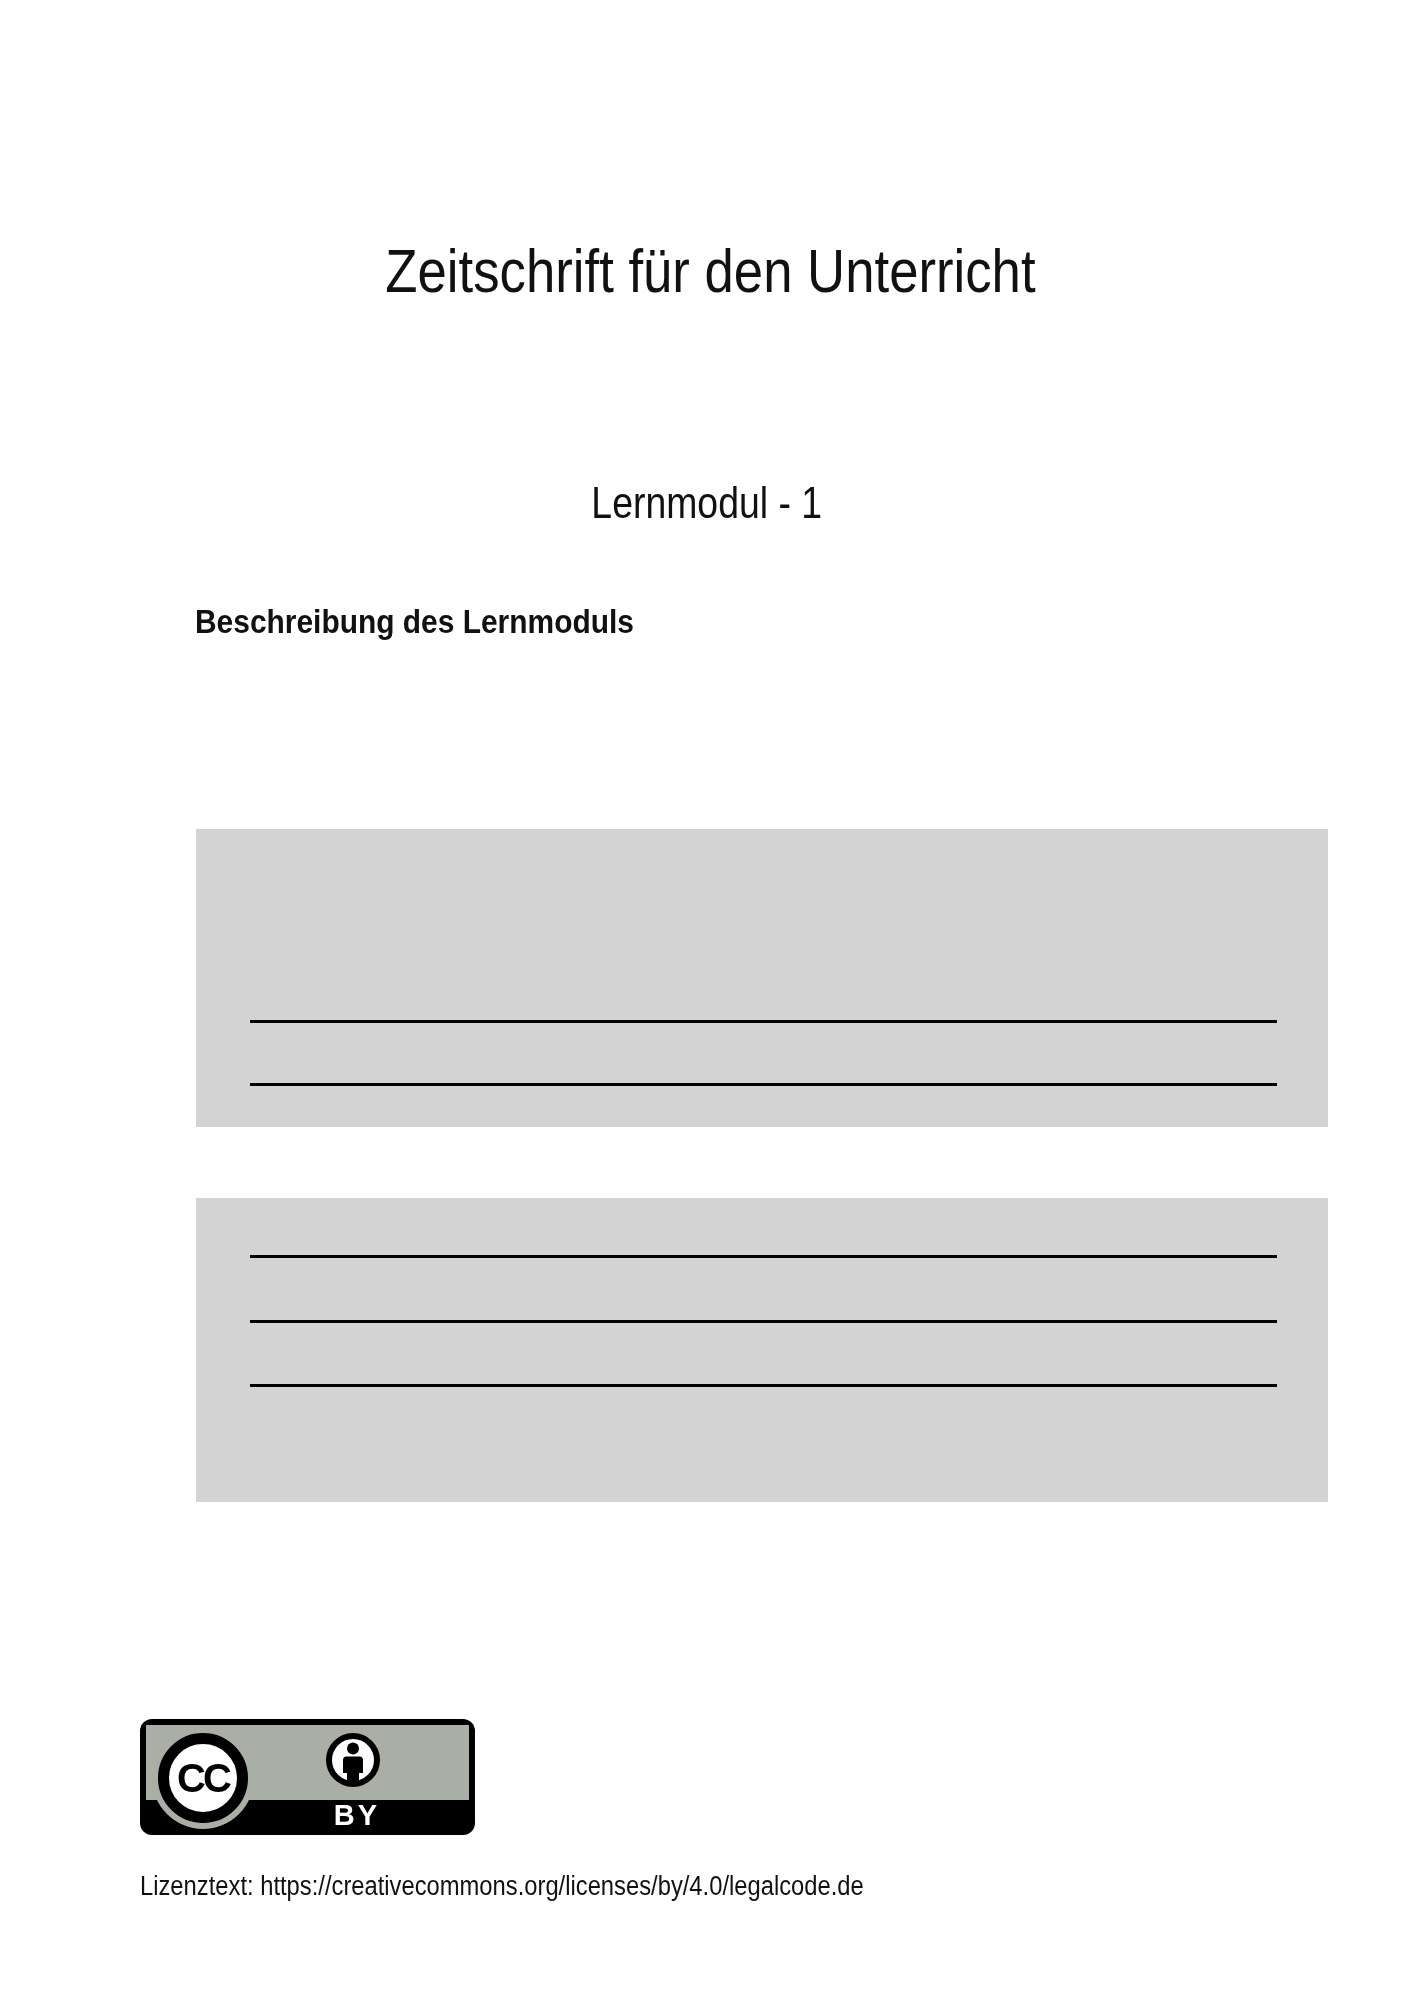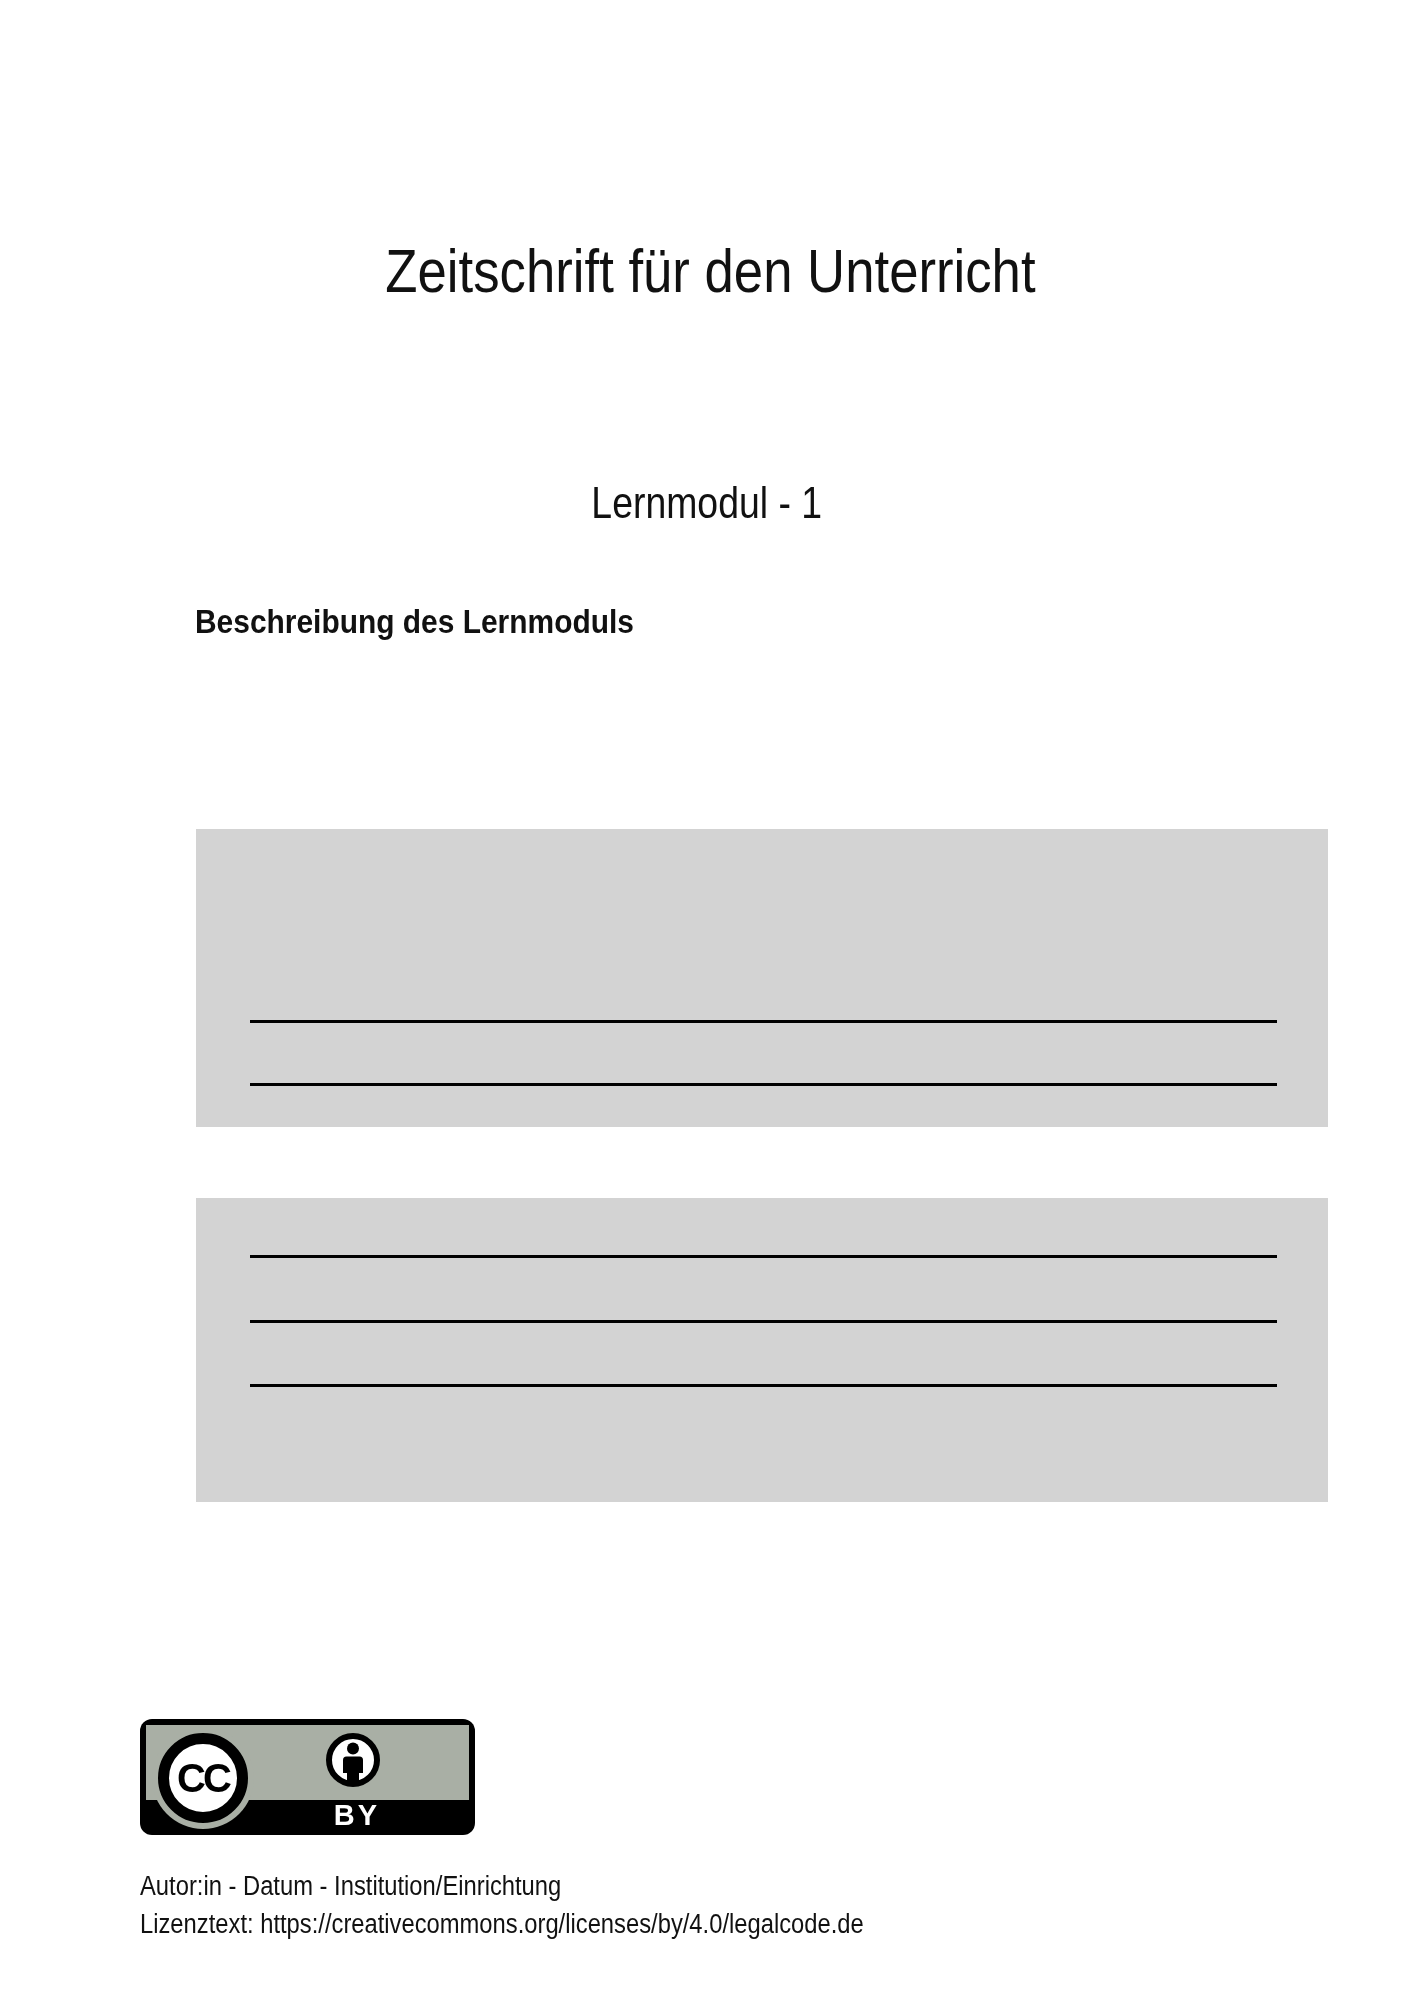--- a/index.html
+++ b/index.html
@@ -126,17 +126,16 @@
     </g>
     <g>
       <circle cx="213" cy="41" r="24" fill="#ffffff" stroke="#000000" stroke-width="6"></circle>
       <circle cx="213" cy="29.5" r="6" fill="#000000"></circle>
       <path d="M203 41 q0 -3.5 3.5 -3.5 h13 q3.5 0 3.5 3.5 v13 h-4 v9.5 h-12 v-9.5 h-4 z" fill="#000000"></path>
     </g>
     <text x="217" y="106" text-anchor="middle" font-family="Liberation Sans, sans-serif" font-size="29" font-weight="bold" letter-spacing="3" fill="#ffffff">BY</text>
   </svg>
 
   <div class="footer-text">
-    <span class="footer-line"><span class="condensed-left">Autor:in - Datum - Institution/Einrichtung</span></span>
     <span class="footer-line"><span class="condensed-left">Lizenztext: https://creativecommons.org/licenses/by/4.0/legalcode.de</span></span>
   </div>
 
 </div>
 
 </body></html>

